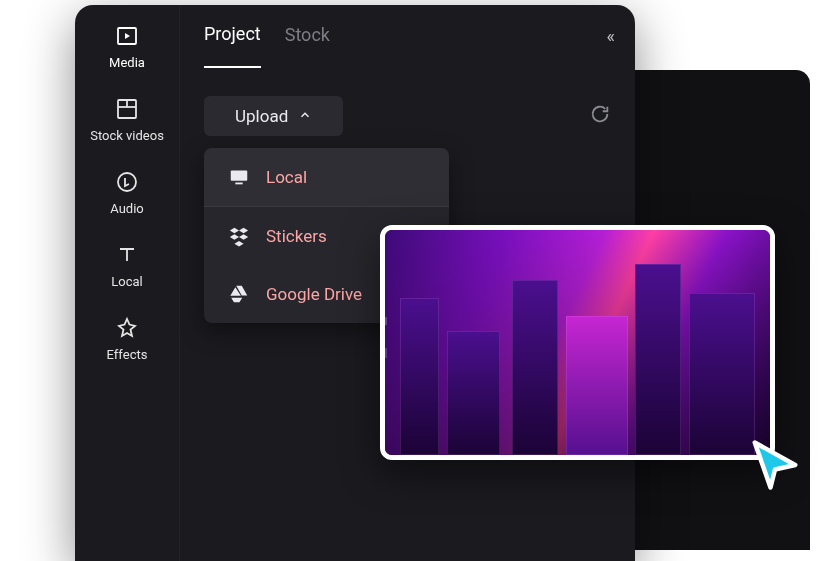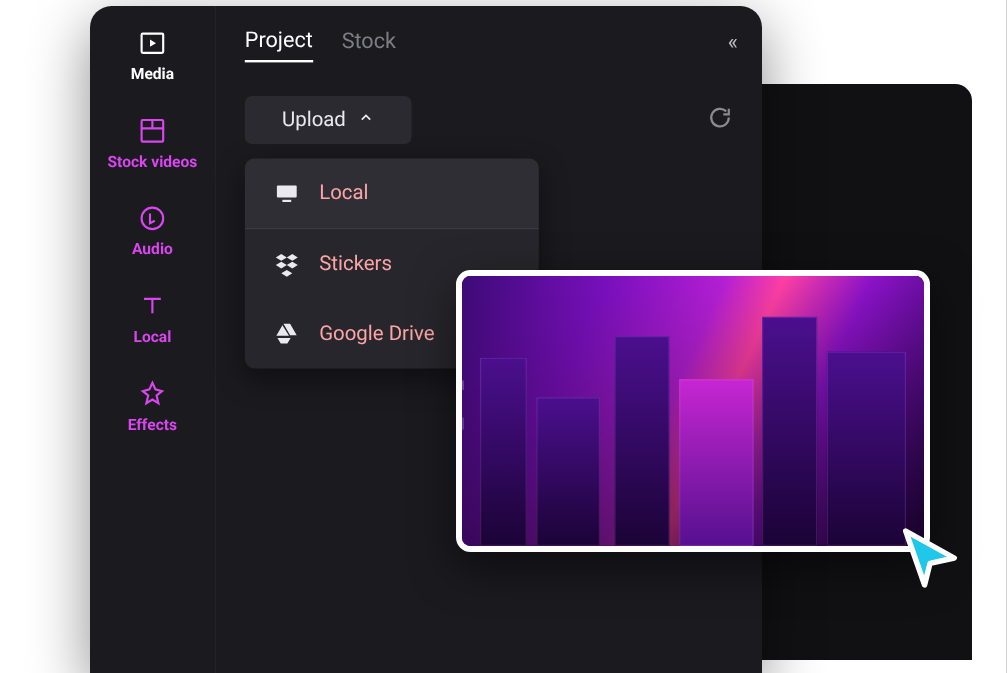--- a/index.html
+++ b/index.html
@@ -32,49 +32,48 @@
     border-radius: 14px 14px 0 0;
   }
   .sidebar {
     width: 105px;
     padding-top: 18px;
     display: flex;
     flex-direction: column;
     align-items: center;
     gap: 26px;
     border-right: 1px solid rgba(255,255,255,0.04);
-    font-weight: bold;
   }
   .side-item {
     display: flex;
     flex-direction: column;
     align-items: center;
     gap: 6px;
-    color: #d946ef;
+    color: #e5e5e5;
     cursor: pointer;
     font-size: 13px;
   }
   .side-item.active { color: #ffffff; }
   .side-icon { width: 26px; height: 26px; display:flex; align-items:center; justify-content:center; }
   .side-icon svg { width: 24px; height: 24px; stroke: currentColor; fill: none; stroke-width: 1.8; }
   .panel {
     flex: 1;
     padding: 18px 24px 0 24px;
     position: relative;
   }
   .tabs {
     display: flex;
     align-items: center;
     gap: 24px;
     position: relative;
   }
   .tab {
     font-size: 18px;
     color: #7d7d85;
-    padding-bottom: 6px;
+    padding-bottom: 22px;
     cursor: pointer;
   }
   .tab.active {
     color: #ffffff;
     border-bottom: 2px solid #ffffff;
   }
   .collapse {
     position: absolute;
     right: 0;
     top: 2px;

